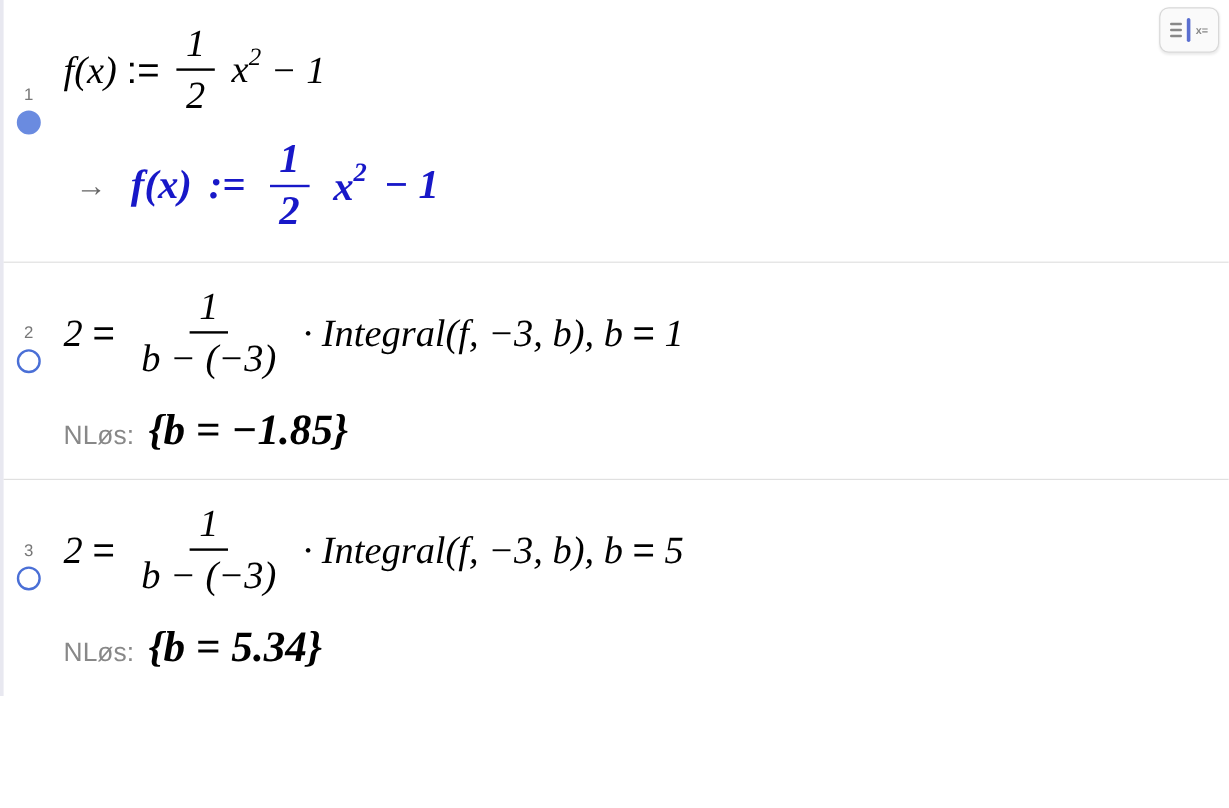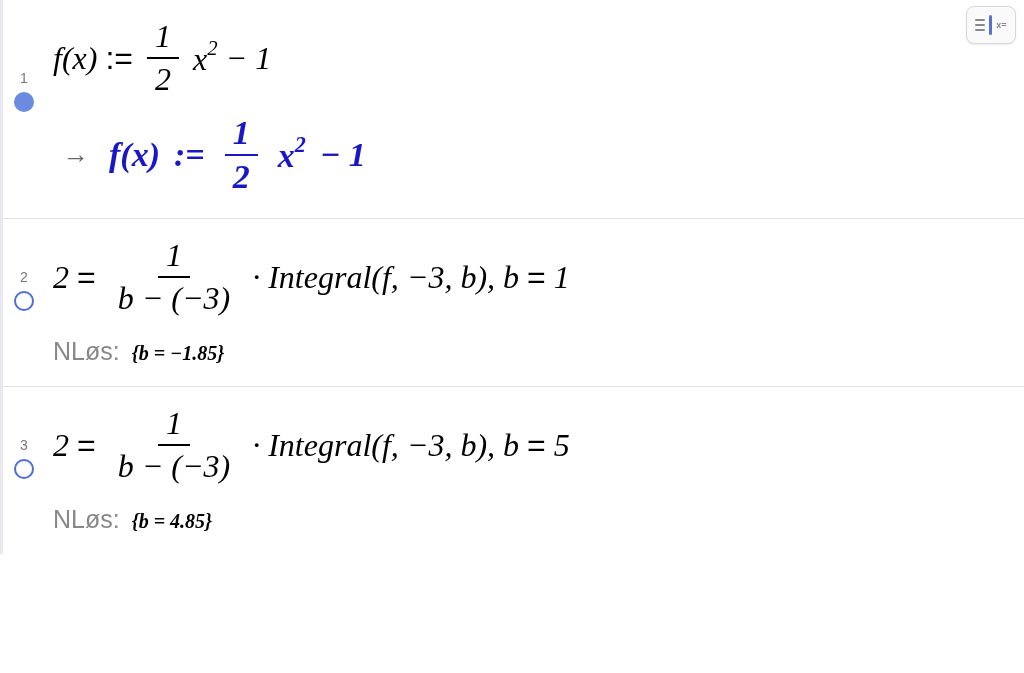--- a/index.html
+++ b/index.html
@@ -64,27 +64,27 @@
     .solver-line {
       display: flex;
       align-items: baseline;
       margin: 20px 0 6px 8px;
       gap: 12px;
     }
     .solver-label {
       font-family: Arial, sans-serif;
       font-style: normal;
       color: #888;
-      font-size: 25px;
+      font-size: 22px;
     }
     .solver-result {
       font-weight: bold;
       font-style: italic;
       font-family: Georgia, serif;
-      font-size: 20px;
+      font-size: 36px;
     }
     .frac {
       display: inline-flex;
       flex-direction: column;
       align-items: center;
       vertical-align: middle;
       margin: 0 6px;
       font-style: normal;
     }
     .frac .num-top {
@@ -210,18 +210,18 @@
           <span class="num-top">1</span>
           <span class="den">b − (−3)</span>
         </span>
         <span>·</span>
         <span>Integral(f, −3, b), b</span>
         <span class="rm">=</span>
         <span>5</span>
       </div>
       <div class="solver-line">
         <span class="solver-label">NLøs:</span>
-        <span class="solver-result">{b = 4.85}</span>
+        <span class="solver-result">{b = 5.34}</span>
       </div>
     </div>
   </div>
 
 </div>
 
 </body></html>

